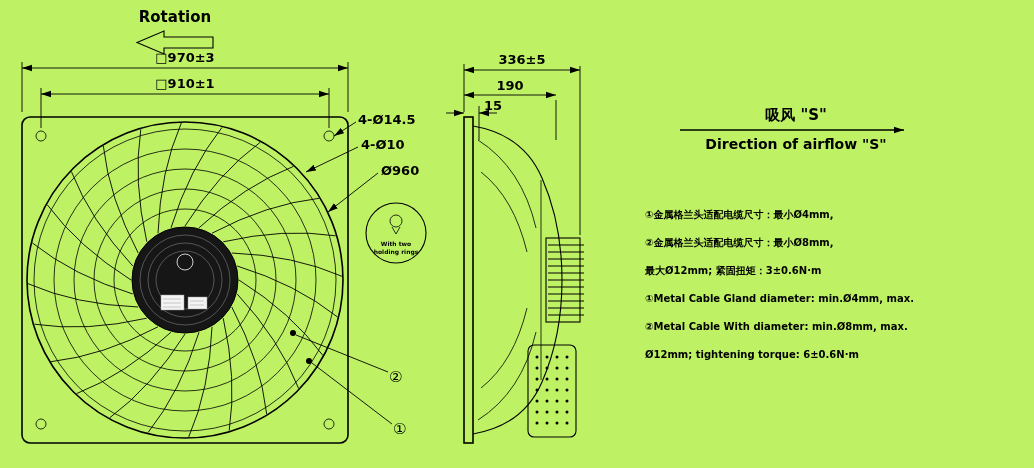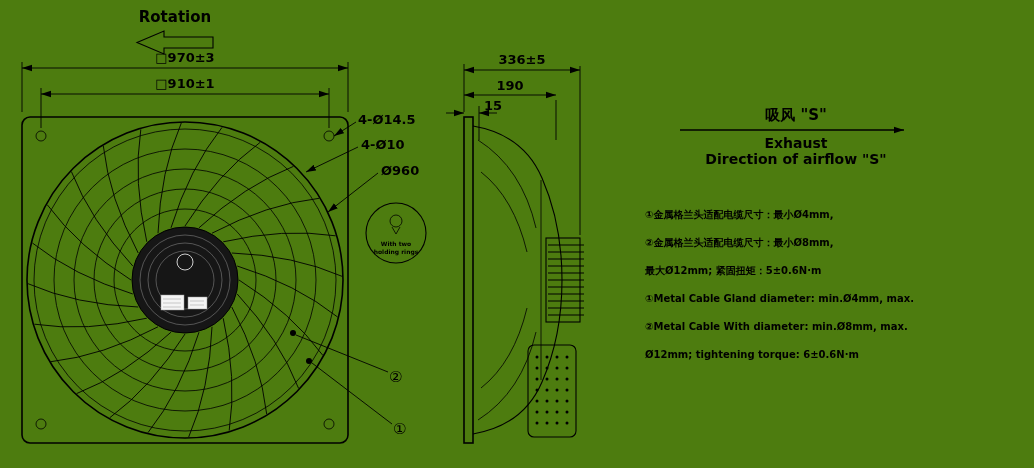--- a/index.html
+++ b/index.html
@@ -1,16 +1,16 @@
 <!DOCTYPE html>
 <html><head>
 <meta charset="utf-8">
 <style>
   html,body{margin:0;padding:0;background:#fff;}
-  .canvas{position:relative;width:1034px;height:468px;background:#4d7c0f;overflow:hidden;
+  .canvas{position:relative;width:1034px;height:468px;background:#bef264;overflow:hidden;
           font-family:"DejaVu Sans",sans-serif;color:#000;}
   svg text{font-family:"DejaVu Sans",sans-serif;}
   .ln{stroke:#000;stroke-width:1.6;fill:none;}
   .med{stroke:#000;stroke-width:1.1;fill:none;}
   .thin{stroke:#000;stroke-width:0.8;fill:none;}
   .dimln{stroke:#000;stroke-width:0.9;fill:none;}
   .hubring{stroke:#9a9a9a;stroke-width:0.6;fill:none;opacity:.8;}
   [data-name="grille-wires"] path{stroke:#000;stroke-width:0.9;fill:none;}
   [data-name="perforation-dots"] circle{fill:#000;}
   .dim{font-size:13px;font-weight:bold;fill:#000;}
@@ -203,26 +203,25 @@
     </g>
   </svg>
 
   <div class="airflow" data-name="airflow-block">
     <div class="cn" data-name="airflow-label-cn">吸风 "S"</div>
     <div class="arrow-wrap" data-name="airflow-arrow-wrap">
       <svg width="240" height="12" data-name="airflow-arrow-icon">
         <line x1="4" y1="6" x2="228" y2="6" stroke="#000" stroke-width="1.5" marker-end="url(#arr)"></line>
       </svg>
     </div>
-    <div class="en1" data-name="airflow-label-exhaust">Exhaust</div>
     <div class="en2" data-name="airflow-label-direction">Direction of airflow "S"</div>
   </div>
 
   <div class="notes" data-name="notes-block">
     <div data-name="note-line-cn-1">①金属格兰头适配电缆尺寸：最小Ø4mm,</div>
     <div data-name="note-line-cn-3">②金属格兰头适配电缆尺寸：最小Ø8mm,</div>
-    <div data-name="note-line-cn-4">最大Ø12mm; 紧固扭矩：5±0.6N·m</div>
+    <div data-name="note-line-cn-4">最大Ø12mm; 紧固扭矩：3±0.6N·m</div>
     <div data-name="note-line-en-1">①Metal Cable Gland diameter: min.Ø4mm, max.</div>
     <div data-name="note-line-en-3">②Metal Cable With diameter: min.Ø8mm, max.</div>
     <div data-name="note-line-en-4">Ø12mm; tightening torque: 6±0.6N·m</div>
   </div>
 
 </div>
 
 </body></html>

